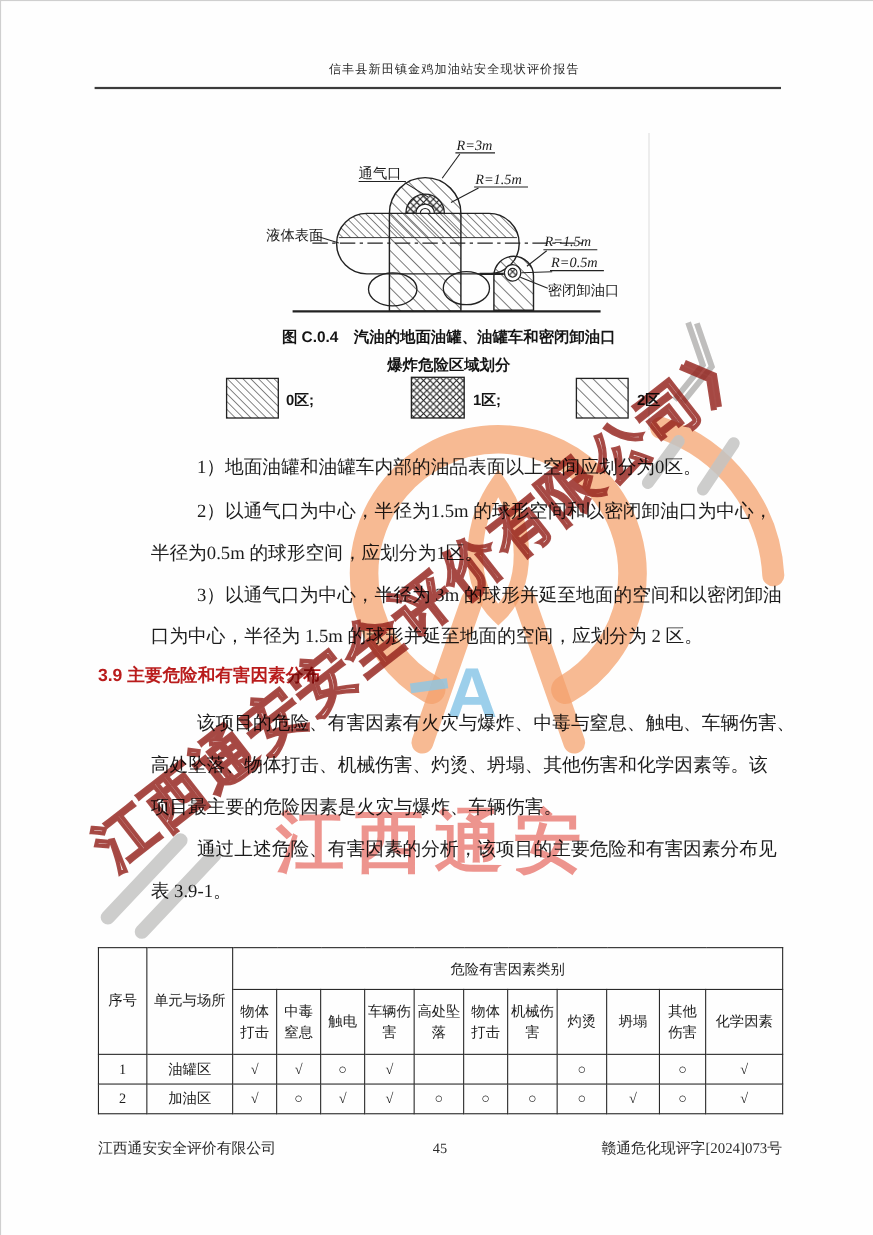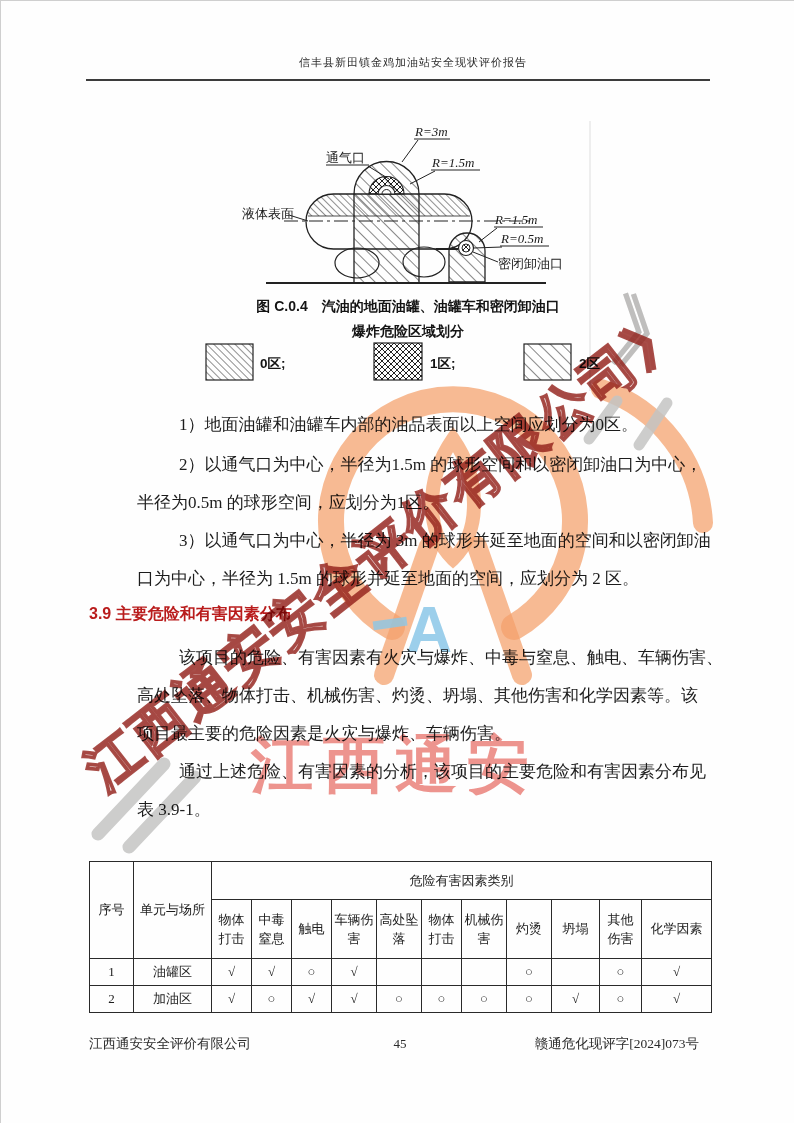--- a/index.html
+++ b/index.html
@@ -31,21 +31,21 @@
   .hz-table{position:absolute;left:88px;top:860px;width:622px;border-collapse:collapse;
             table-layout:fixed;font-size:13px;color:#1c1c1c;
             font-family:"Liberation Serif","DejaVu Serif",serif;}
   .hz-table td{border:1px solid #2a2a2a;text-align:center;vertical-align:middle;
                padding:1px 2px;line-height:1.5;overflow:hidden;}
   .hz-table tr.h1{height:38px;} .hz-table tr.h2{height:59px;} .hz-table tr.dr{height:27px;}
   
   .footer{position:absolute;top:1034px;left:88px;width:622px;font-size:13.5px;color:#2b2b2b;}
   .foot-left{position:absolute;left:0;top:0;}
   .foot-center{position:absolute;left:0;width:100%;text-align:center;top:1px;font-size:13px;}
-  .foot-right{position:absolute;right:12px;top:0;}
+  .foot-right{position:absolute;right:0;top:0;}
   
   .wm{position:absolute;inset:0;pointer-events:none;mix-blend-mode:multiply;}
   .wm-diag{position:absolute;left:70px;top:748px;font-family:"Liberation Sans","DejaVu Sans",sans-serif;
            font-size:54px;font-weight:bold;letter-spacing:3px;white-space:nowrap;
            color:rgba(150,30,25,0.10);-webkit-text-stroke:2px rgba(148,32,26,0.80);
            transform:rotate(-38deg);transform-origin:left top;}
   .wm-red{position:absolute;left:250px;top:722px;font-family:"Liberation Sans","DejaVu Sans",sans-serif;
           font-size:62px;font-weight:bold;letter-spacing:10px;white-space:nowrap;
           color:rgba(222,52,40,0.52);}
   .wm-a{position:absolute;left:405px;top:592px;font-family:"Liberation Sans","DejaVu Sans",sans-serif;

